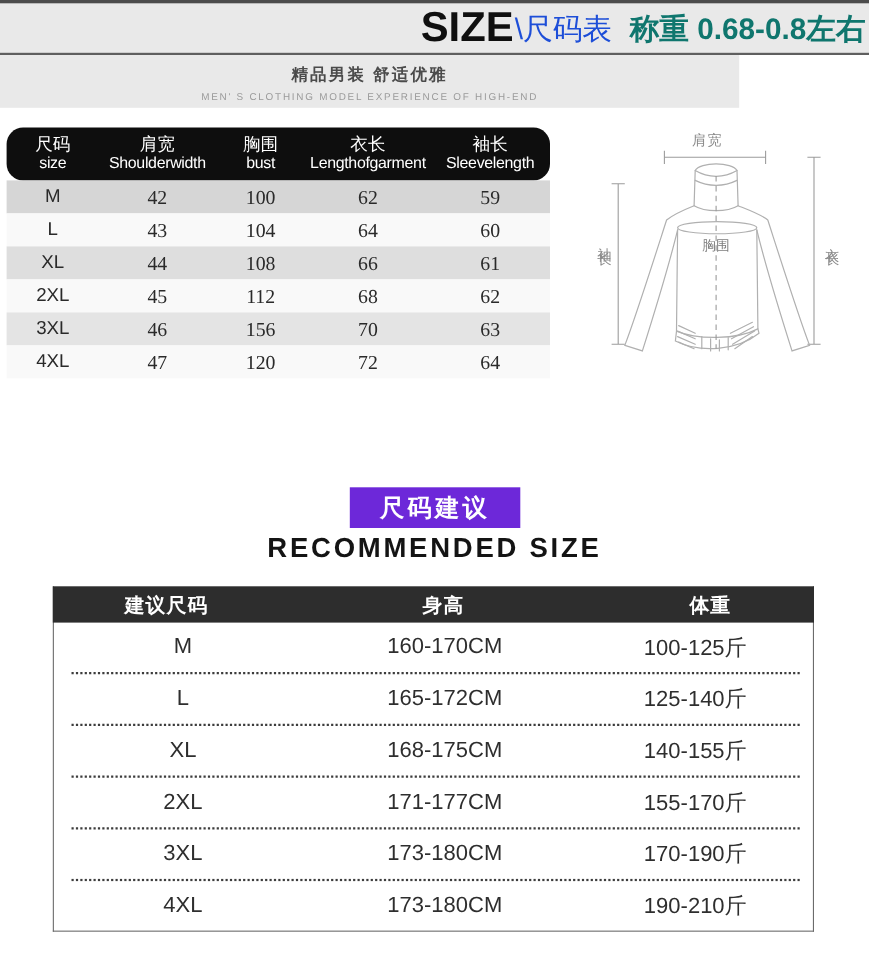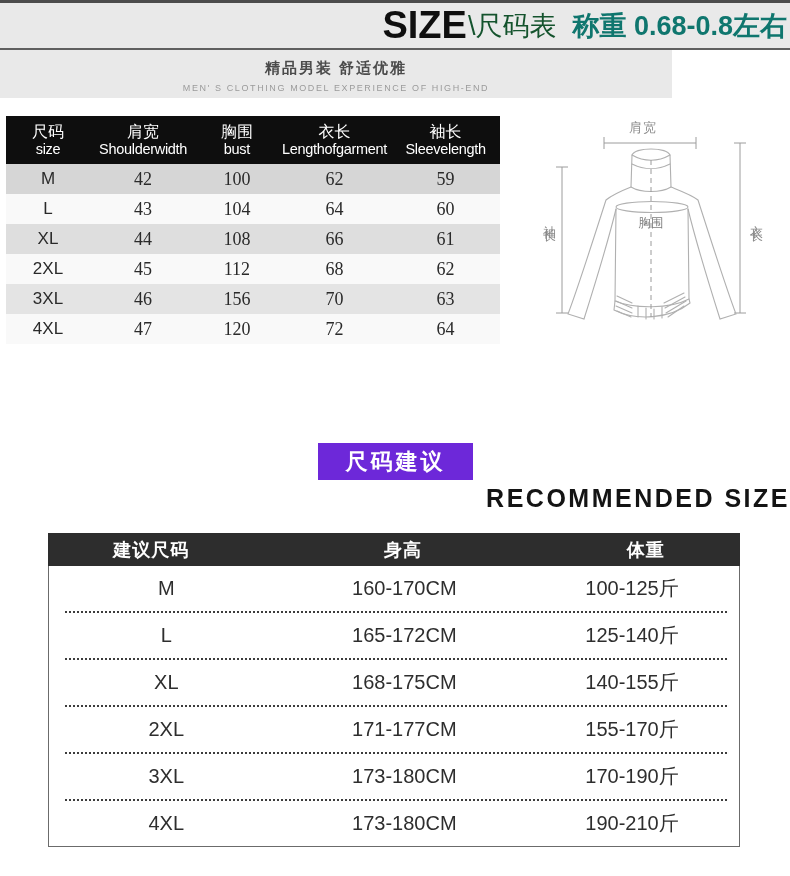--- a/index.html
+++ b/index.html
@@ -10,34 +10,34 @@
   }
   .page { position:absolute; inset:0; }
 
   
   .title-band {
     position:absolute; left:0; top:0; width:790px; height:50px;
     background:#e9e9e9; border-top:3px solid #4c4c4c; border-bottom:2px solid #5f5f5f;
     display:flex; align-items:center; justify-content:flex-end; padding-right:3px;
   }
   .t-size { font-size:38px; font-weight:bold; color:#0f0f0f; }
-  .t-cn   { font-size:27px; color:#14532d; margin-left:1px;text-align:center; }
+  .t-cn   { font-size:27px; color:#1d4ed8; margin-left:1px;text-align:center; }
   .t-weight { font-size:27px; font-weight:bold; color:#0f766e; margin-left:16px; white-space:nowrap; }
 
   
   .subtitle-band {
     position:absolute; left:0; top:50px; width:672px; height:48px;
     background:#e9e9e9; text-align:center; padding-top:9px;
   }
   .sub-cn { font-size:15px; font-weight:bold; color:#4b4b4b; letter-spacing:2px; }
   .sub-en { font-size:9px; color:#9b9b9b; letter-spacing:1.6px; margin-top:5px; }
 
   
   .size-table { position:absolute; left:6px; top:116px; width:494px; }
-  .st-header { display:flex; align-items:center; background:#0e0e0e; color:#fff; height:48px; }
+  .st-header { display:flex; align-items:center; background:#0e0e0e; color:#fff; height:48px;border-radius:15px; }
   .st-col { text-align:center; }
   .st-col .cn { font-size:16px; line-height:19px; }
   .st-col .en { font-size:14.5px; line-height:17px; letter-spacing:-0.3px; }
   .w1{width:17%} .w2{width:21.5%} .w3{width:16.5%} .w4{width:23%} .w5{width:22%}
   .st-row { display:flex; align-items:center; height:30px; text-align:center; font-size:17px; color:#2a2a2a; }
   .st-row .num { font-family:"Liberation Serif","DejaVu Serif",serif; font-size:18px; }
   .bg-a{background:#d6d6d6} .bg-b{background:#f9f9f9} .bg-c{background:#dedede} .bg-d{background:#e4e4e4}
 
   
   .diagram { position:absolute; left:504px; top:103px; width:278px; height:250px; background:#fff; }
@@ -55,21 +55,21 @@
     padding:27px 6px 0 10px; letter-spacing:0.3px;
   }
 
   
   .badge {
     position:absolute; left:318px; top:443px; width:155px; height:37px;
     background:#6d28d9; color:#fff; font-size:22px; font-weight:bold; letter-spacing:3px;
     display:flex; align-items:center; justify-content:center;
   }
   .rec-heading {
-    position:absolute; left:0; top:484px; width:790px; text-align:right;
+    position:absolute; left:0; top:484px; width:790px; text-align:center;
     font-size:25px; font-weight:bold; color:#141414; letter-spacing:2.5px;
   }
   .rec-table {
     position:absolute; left:48px; top:533px; width:692px;
     border:1px solid #6b6b6b; border-top:none; background:#fff;
   }
   .rt-header { display:flex; align-items:center; height:33px; background:#2d2d2d; color:#fff; margin:0 -1px;gap:42px; }
   .rt-header .rt-col { text-align:center; font-size:18px; font-weight:bold; letter-spacing:1px; }
   .rt-c1{width:34%} .rt-c2{width:35%} .rt-c3{width:31%}
   .rt-row { display:flex; align-items:center; height:45px; text-align:center; font-size:20px; color:#2e2e2e; }

